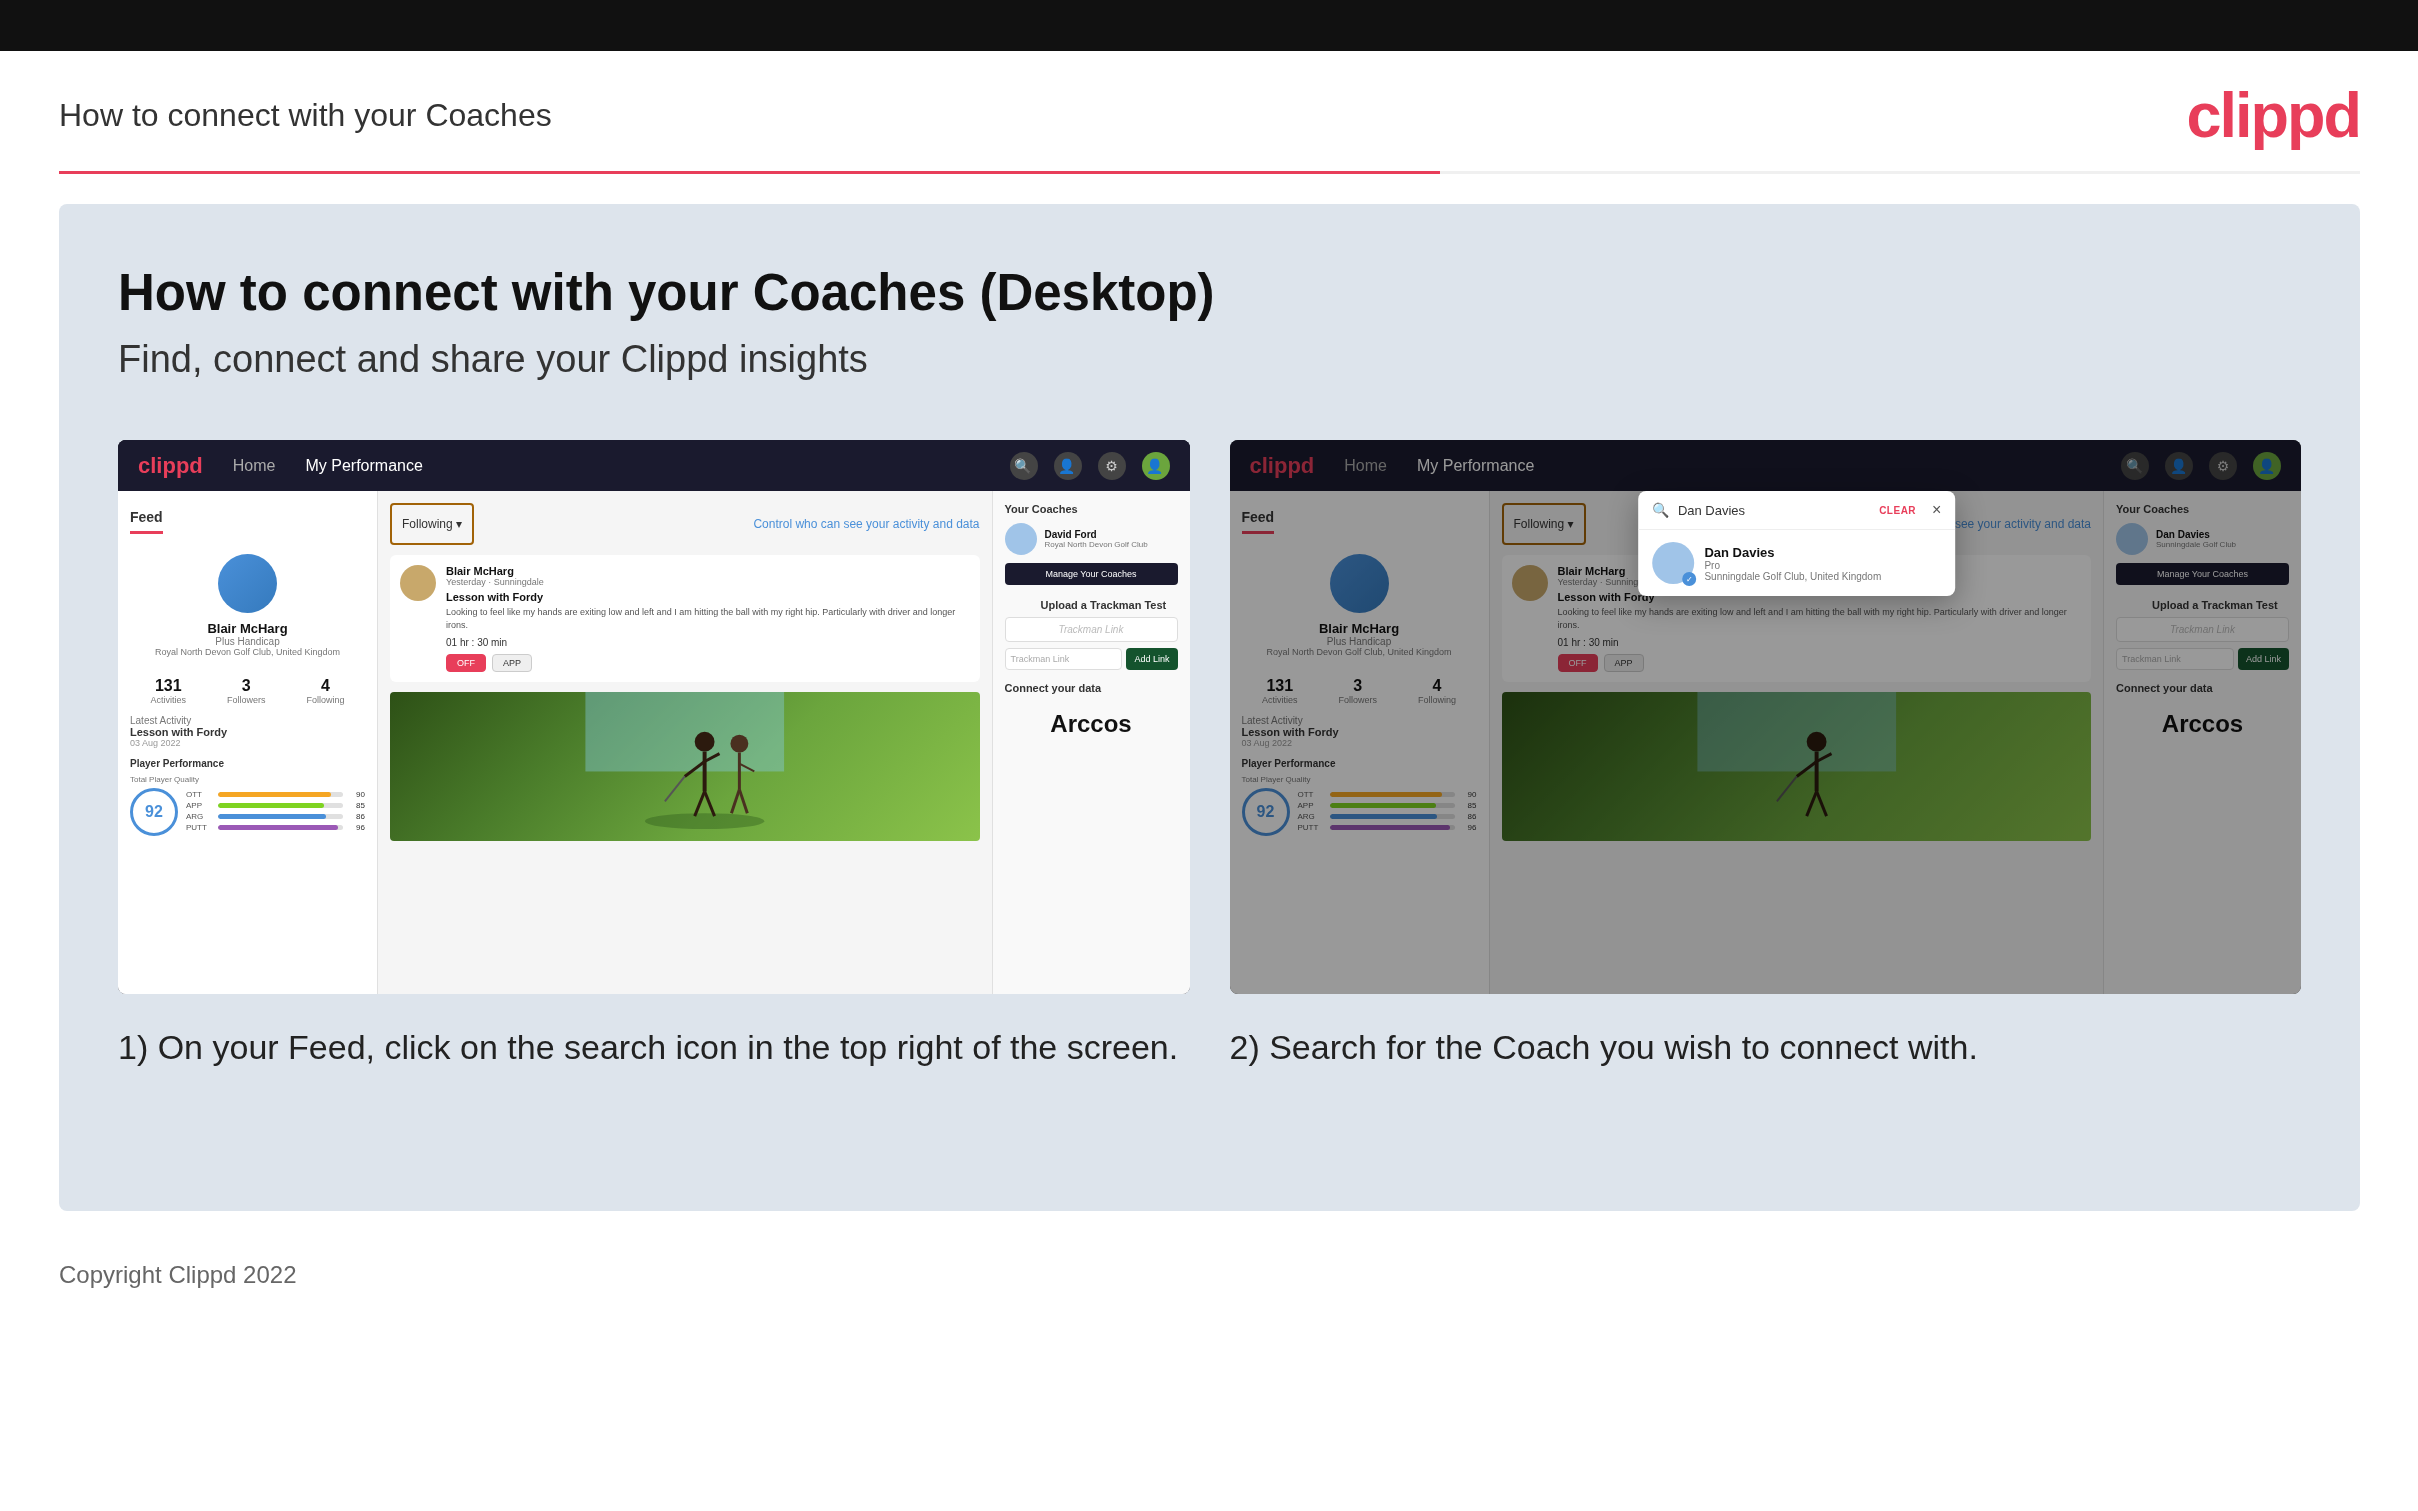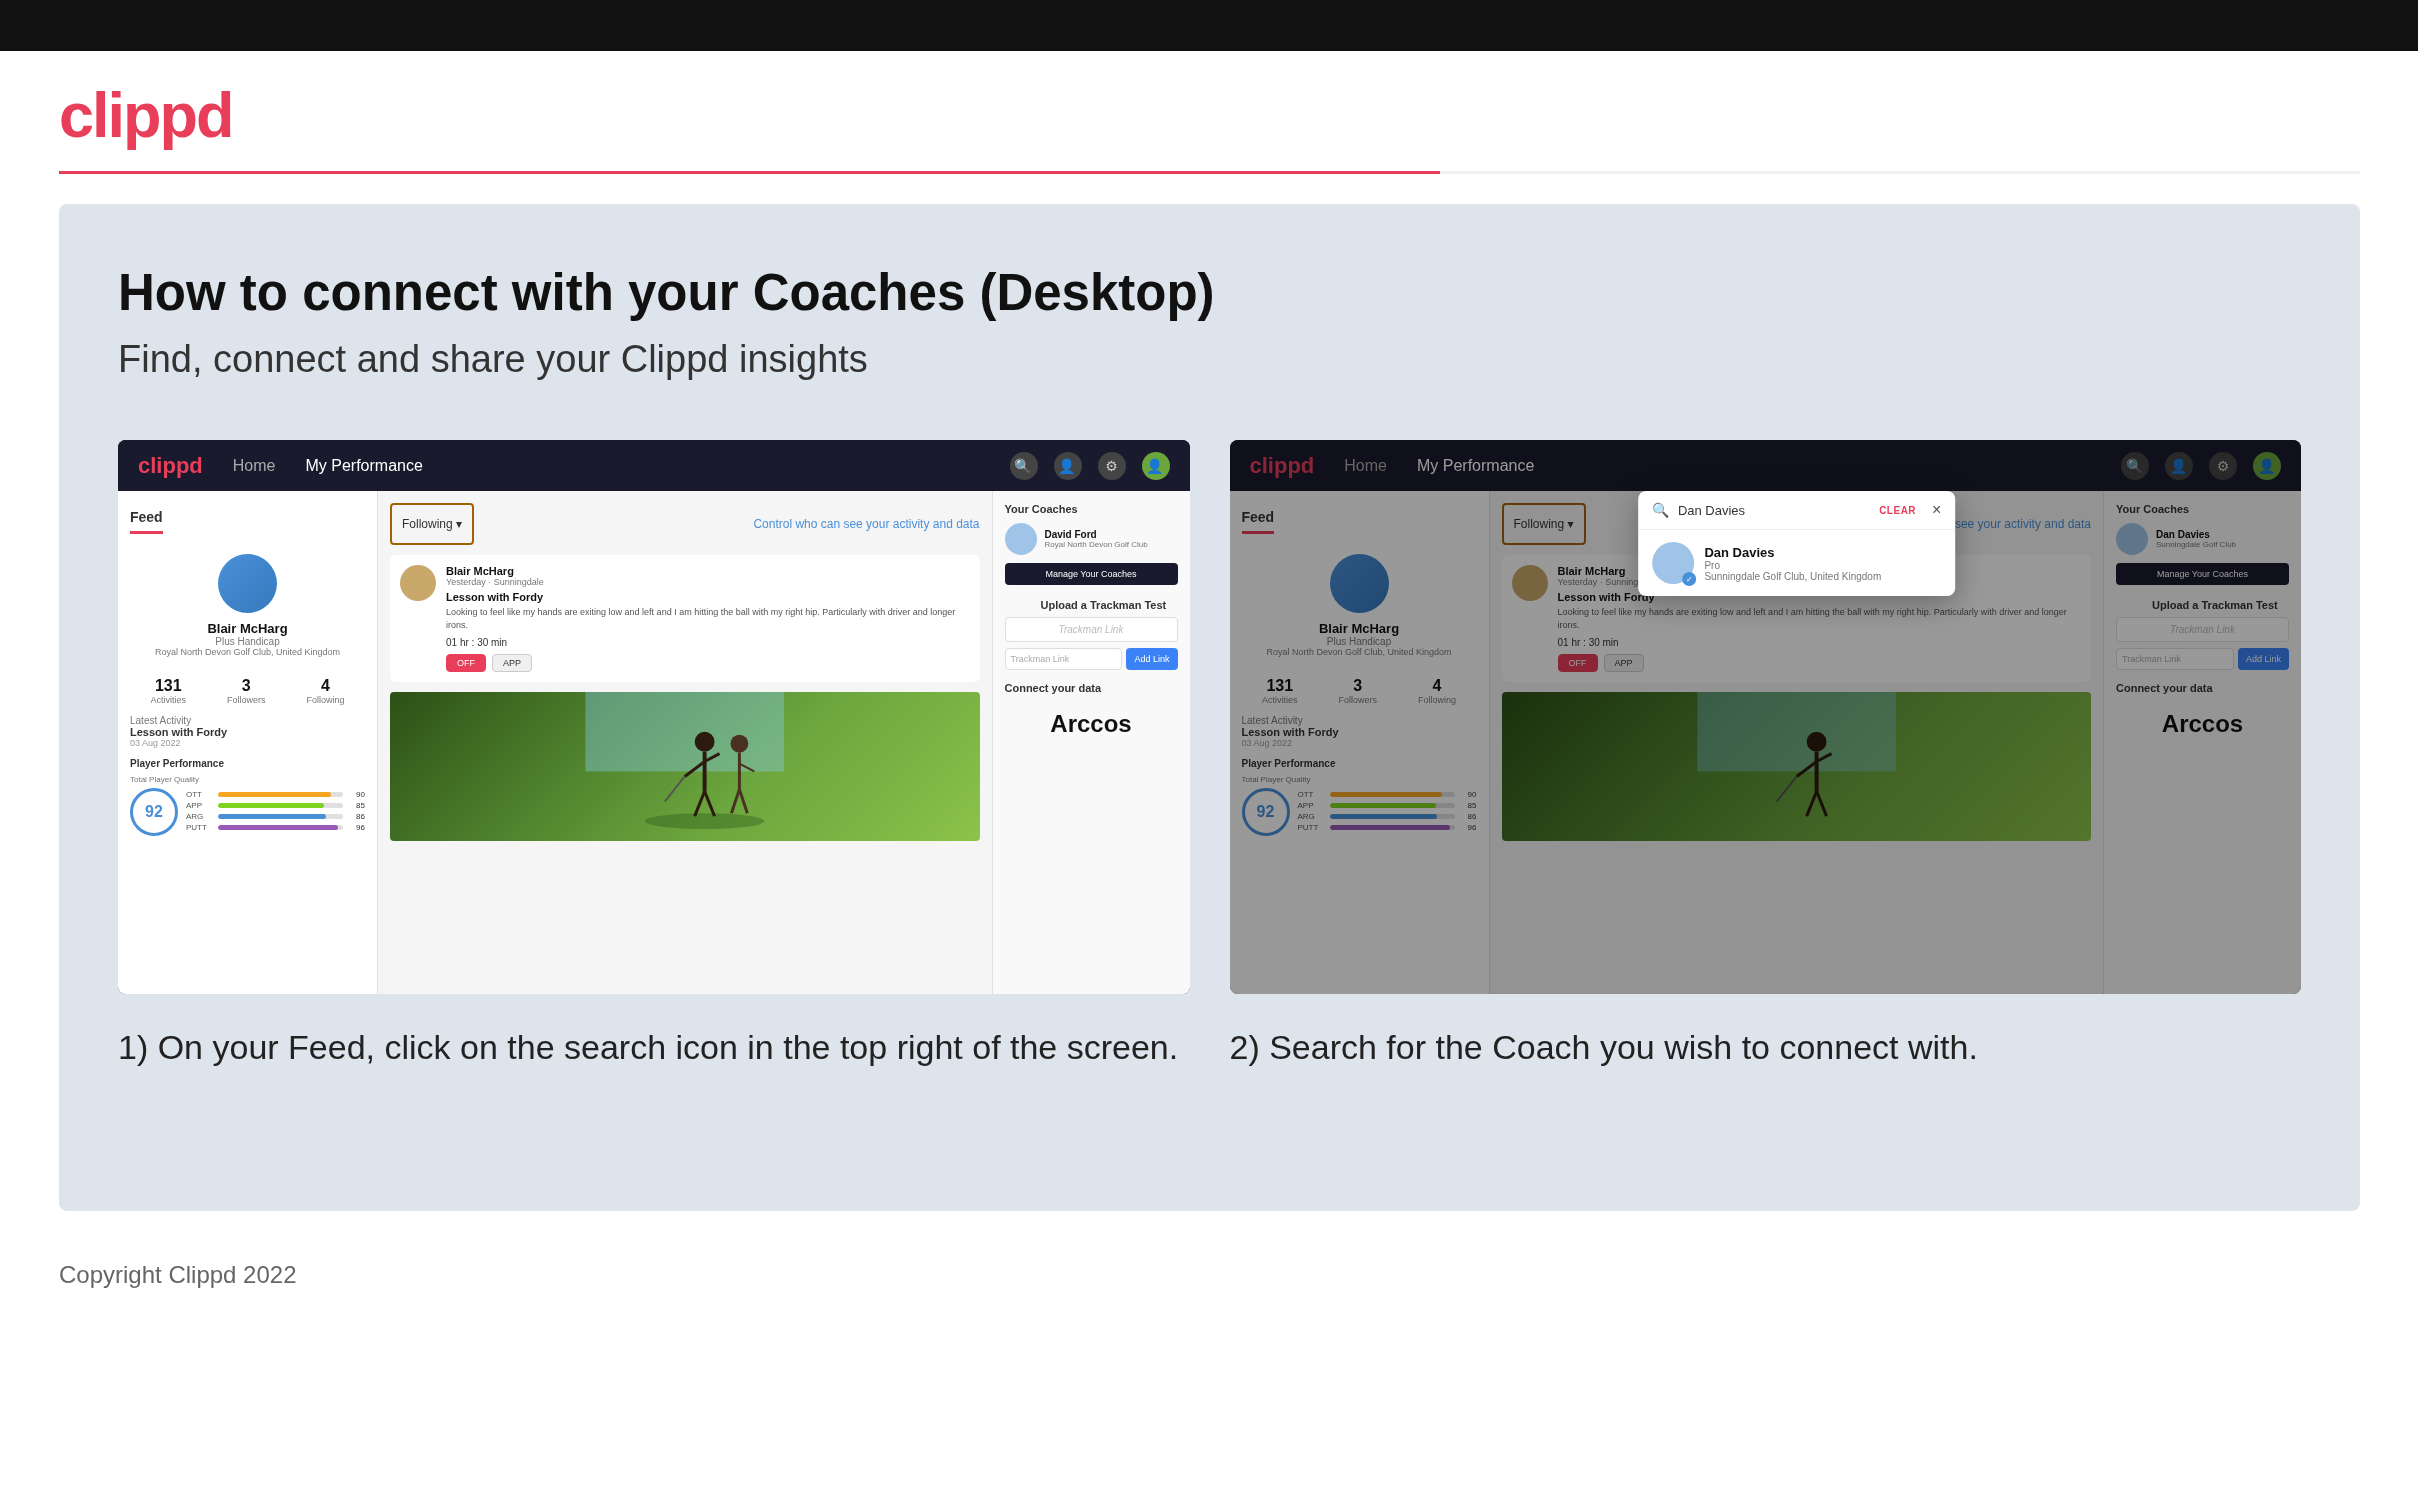--- a/index.html
+++ b/index.html
@@ -456,21 +456,21 @@
     .trackman-field {
       flex: 1;
       background: #fff;
       border: 1px solid #ddd;
       border-radius: 4px;
       padding: 5px;
       font-size: 9px;
       color: #aaa;
     }
     .add-link-btn {
-      background: #3b82f6;
+      background: #14532d;
       color: #fff;
       border: none;
       padding: 5px 8px;
       border-radius: 4px;
       font-size: 9px;
       cursor: pointer;
     }
 
     .connect-section {
       margin-top: 10px;
@@ -606,20 +606,21 @@
       width: 100%;
       height: 100%;
     }
   </style>
 </head>
 <body>
 
 <div class="top-bar"></div>
 
 <div class="header">
+  <span class="header-title">How to connect with your Coaches</span>
   <span class="clippd-logo">clippd</span>
 </div>
 
 <div class="header-divider"></div>
 
 <div class="main-content">
   <div class="main-title">How to connect with your Coaches (Desktop)</div>
   <div class="main-subtitle">Find, connect and share your Clippd insights</div>
 
   <div class="screenshots-row">

